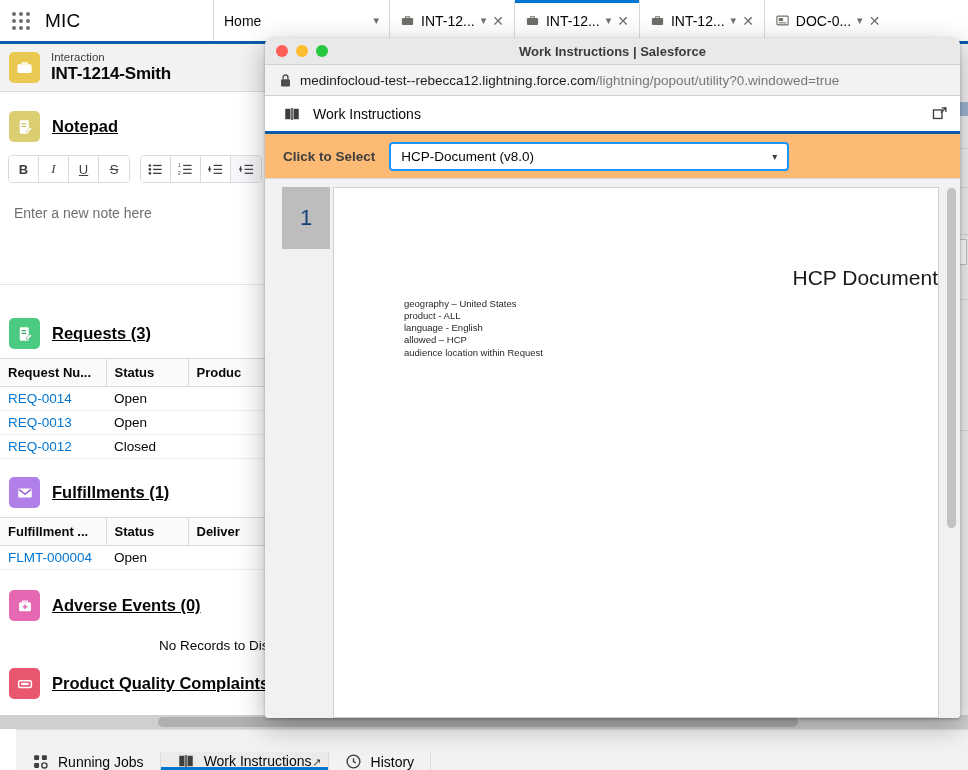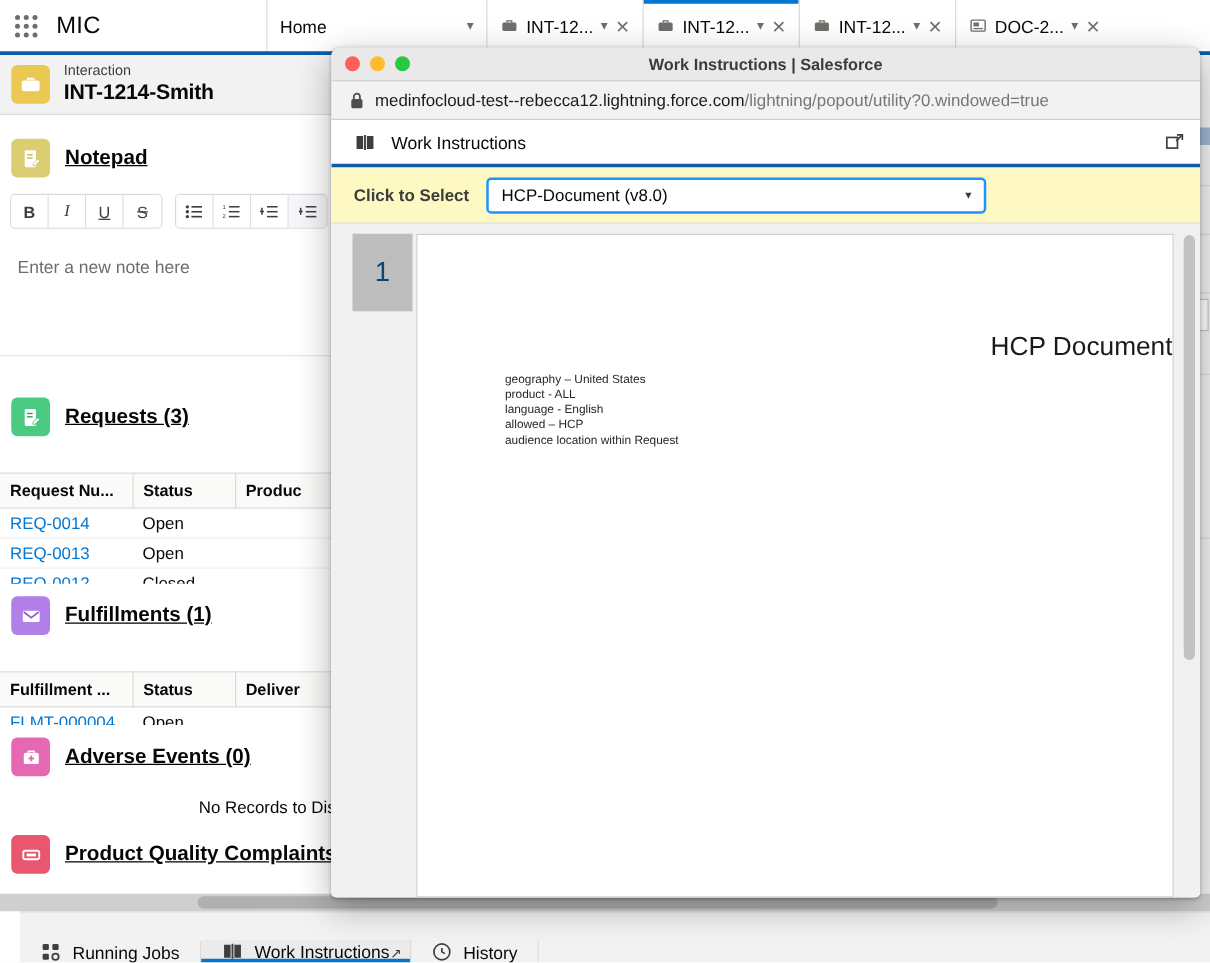--- a/index.html
+++ b/index.html
@@ -82,21 +82,21 @@
     font-size: 13px; color: #3e3e3c; background: #fff; cursor: pointer;
     border-right: 1px solid #dddbda;
   }
   .np-btn:last-child { border-right: 0; }
   .np-area {
     margin: 4px 0 0 0; padding: 12px 14px; height: 92px;
     font-size: 14px; color: #706e6b; border-bottom: 1px solid #e5e5e5;
   }
 
   
-  table.dt { width: 290px; border-collapse: collapse; table-layout: fixed; margin-top: 20px; }
+  table.dt { width: 290px; border-collapse: collapse; table-layout: fixed; }
   table.dt th {
     text-align: left; font-size: 13px; font-weight: bold; color: #080707;
     padding: 6px 8px 6px 8px; border-top: 1px solid #dddbda;
     border-bottom: 1px solid #dddbda; background: #fafaf9;
     border-right: 1px solid #dddbda; white-space: nowrap; overflow: hidden;
   }
   table.dt td {
     font-size: 13.5px; color: #080707; padding: 4px 8px;
     border-bottom: 1px solid #f0efef; white-space: nowrap; overflow: hidden;
   }
@@ -172,21 +172,21 @@
   .pw-content { flex: 1 1 auto; background: #fff; display: flex; flex-direction: column; overflow: hidden; }
 
   .wi-header {
     height: 38px; flex: 0 0 38px; background: #fff;
     display: flex; align-items: center; padding: 0 12px 0 18px;
     border-bottom: 3px solid #0b5cab;
   }
   .wi-title { font-size: 14px; color: #080707; margin-left: 12px; flex: 1 1 auto; }
 
   .wi-select-row {
-    height: 45px; flex: 0 0 45px; background: #fef9c3;
+    height: 45px; flex: 0 0 45px; background: #fdba74;
     display: flex; align-items: center; gap: 14px; padding: 0 18px;
     border-bottom: 1px solid #d8d8d8;
   }
   .wi-label { font-size: 13.5px; font-weight: bold; color: #3e3e3c; }
   .wi-select {
     width: 400px; height: 29px; background: #fff;
     border: 2px solid #1b96ff; border-radius: 4px;
     display: flex; align-items: center; padding: 0 10px;
     font-size: 13.5px; color: #080707; cursor: pointer; position: relative;
   }
@@ -280,21 +280,21 @@
         <span class="tchev">▾</span>
         <span class="tx">✕</span>
       </div>
 
       <div class="tab">
         <svg class="ticon" viewBox="0 0 24 24">
           <rect x="3" y="5" width="18" height="14" rx="1.5" fill="none" stroke="#706e6b" stroke-width="1.8"></rect>
           <rect x="6" y="8" width="7" height="5" fill="#706e6b"></rect>
           <rect x="6" y="15" width="12" height="1.6" fill="#706e6b"></rect>
         </svg>
-        <span class="tlabel">DOC-2...</span>
+        <span class="tlabel">DOC-0...</span>
         <span class="tchev">▾</span>
         <span class="tx">✕</span>
       </div>
     </div>
 
     <div class="sf-headrule"></div>
 
     <div class="rec-header">
       <div class="sq-icon" style="background:#eac952">
         <svg width="19" height="19" viewBox="0 0 24 24">

